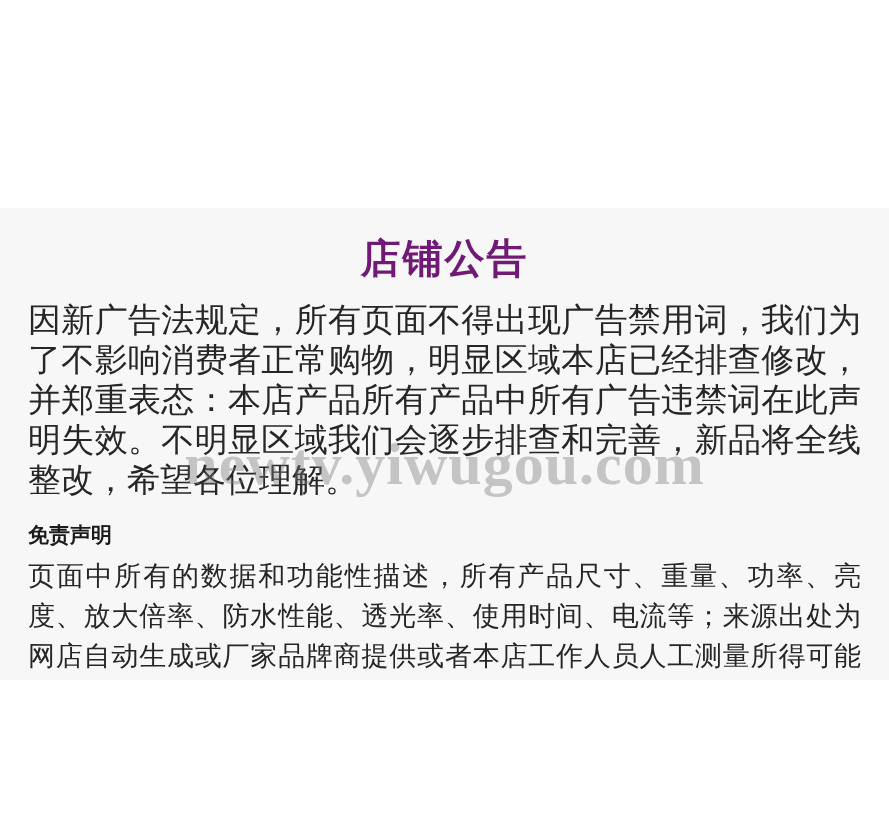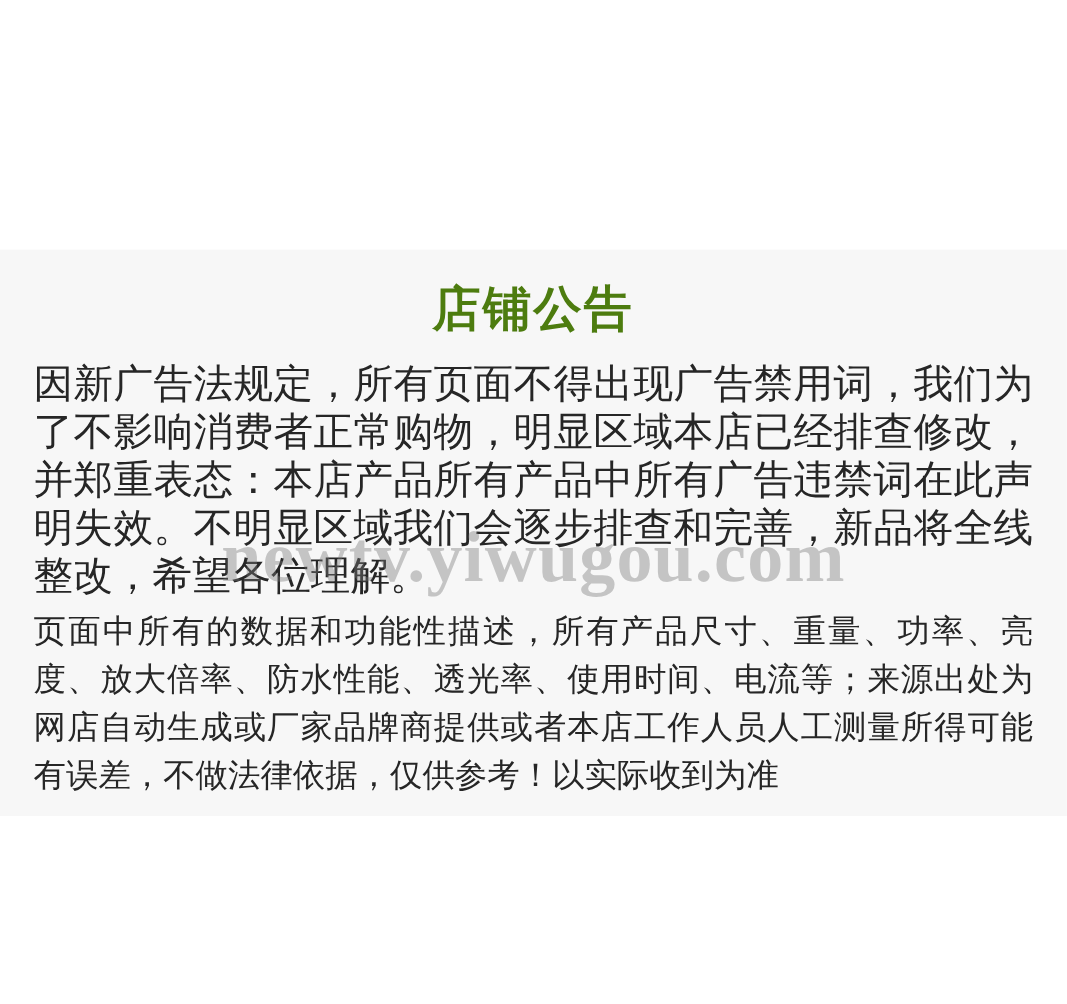--- a/index.html
+++ b/index.html
@@ -36,21 +36,21 @@
     width: 833px;
     height: 472px;
   }
   .notice-title {
     margin: 0;
     padding-top: 26px;
     text-align: center;
     font-size: 40px;
     font-weight: bold;
     letter-spacing: 2px;
-    color: #4d7c0f;
+    color: #701a75;
     line-height: 1.2;
   }
   .notice-body {
     margin: 0;
     padding-top: 18px;
     font-size: 33px;
     line-height: 40px;
     color: #262626;
     text-align: justify;
     letter-spacing: 0px;
@@ -93,20 +93,21 @@
 
 <div class="page">
 
   <div class="notice-band">
     <div class="notice-inner">
 
       <h1 class="notice-title">店铺公告</h1>
 
       <p class="notice-body">因新广告法规定，所有页面不得出现广告禁用词，我们为了不影响消费者正常购物，明显区域本店已经排查修改，并郑重表态：本店产品所有产品中所有广告违禁词在此声明失效。不明显区域我们会逐步排查和完善，新品将全线整改，希望各位理解。</p>
 
+      <p class="disclaimer-title">免责声明</p>
 
       <p class="disclaimer-body">页面中所有的数据和功能性描述，所有产品尺寸、重量、功率、亮度、放大倍率、防水性能、透光率、使用时间、电流等；来源出处为网店自动生成或厂家品牌商提供或者本店工作人员人工测量所得可能有误差，不做法律依据，仅供参考！以实际收到为准</p>
 
     </div>
   </div>
 
   <div class="watermark">newtv.yiwugou.com</div>
 
 </div>
 

